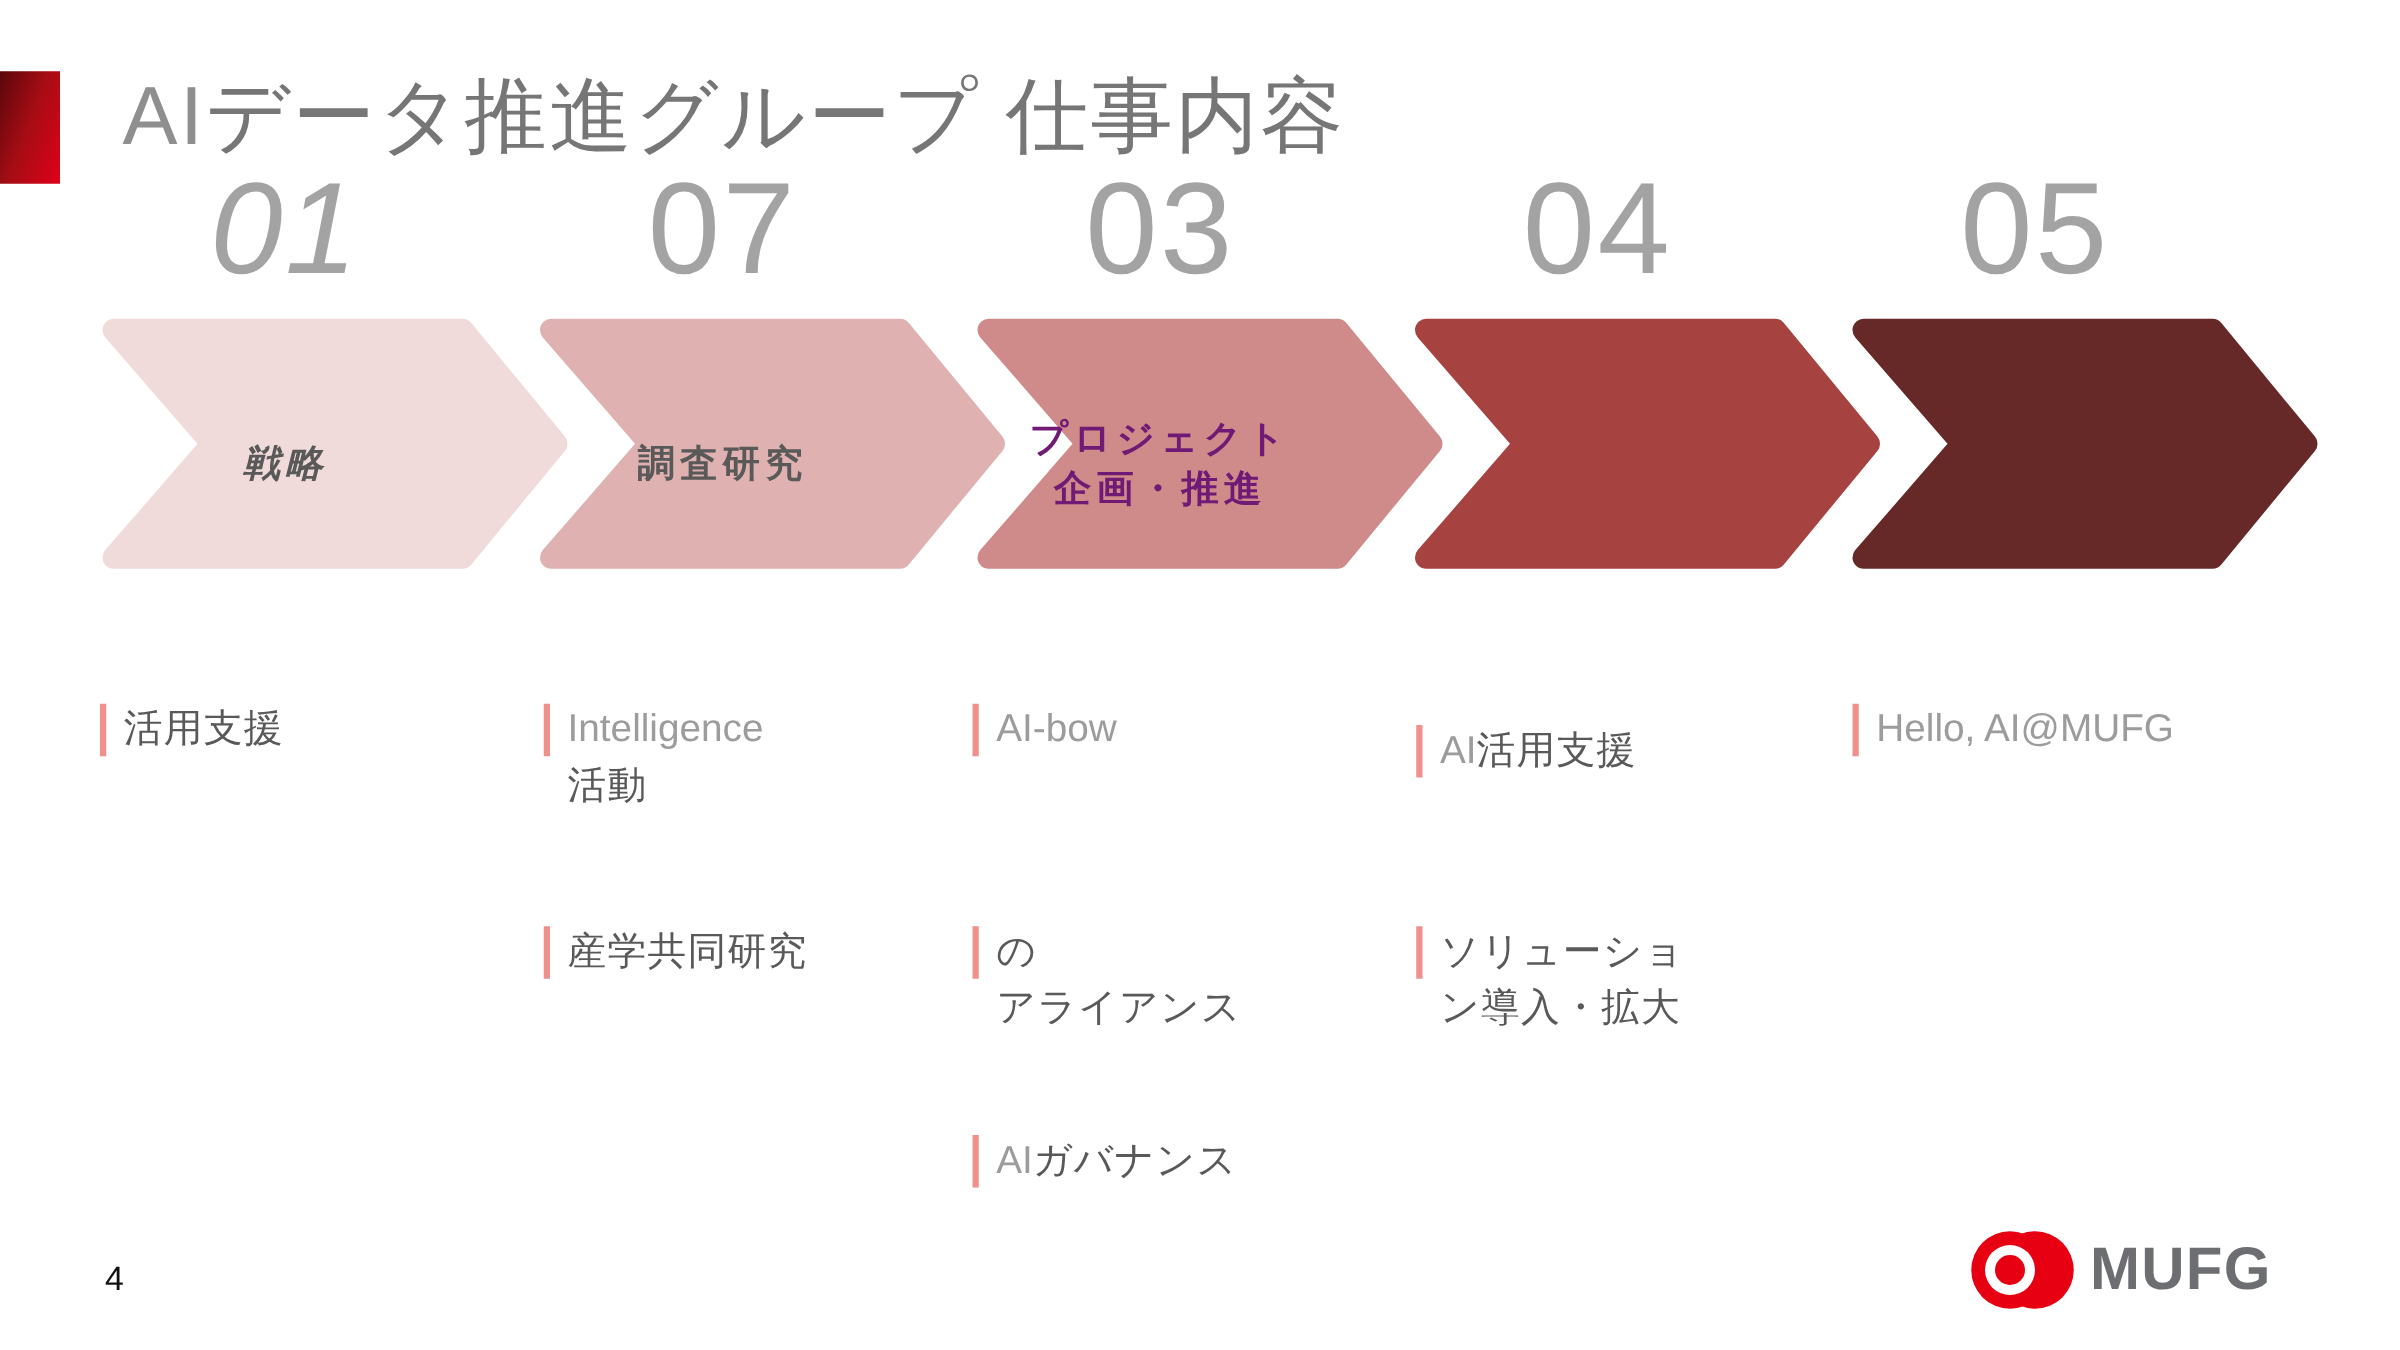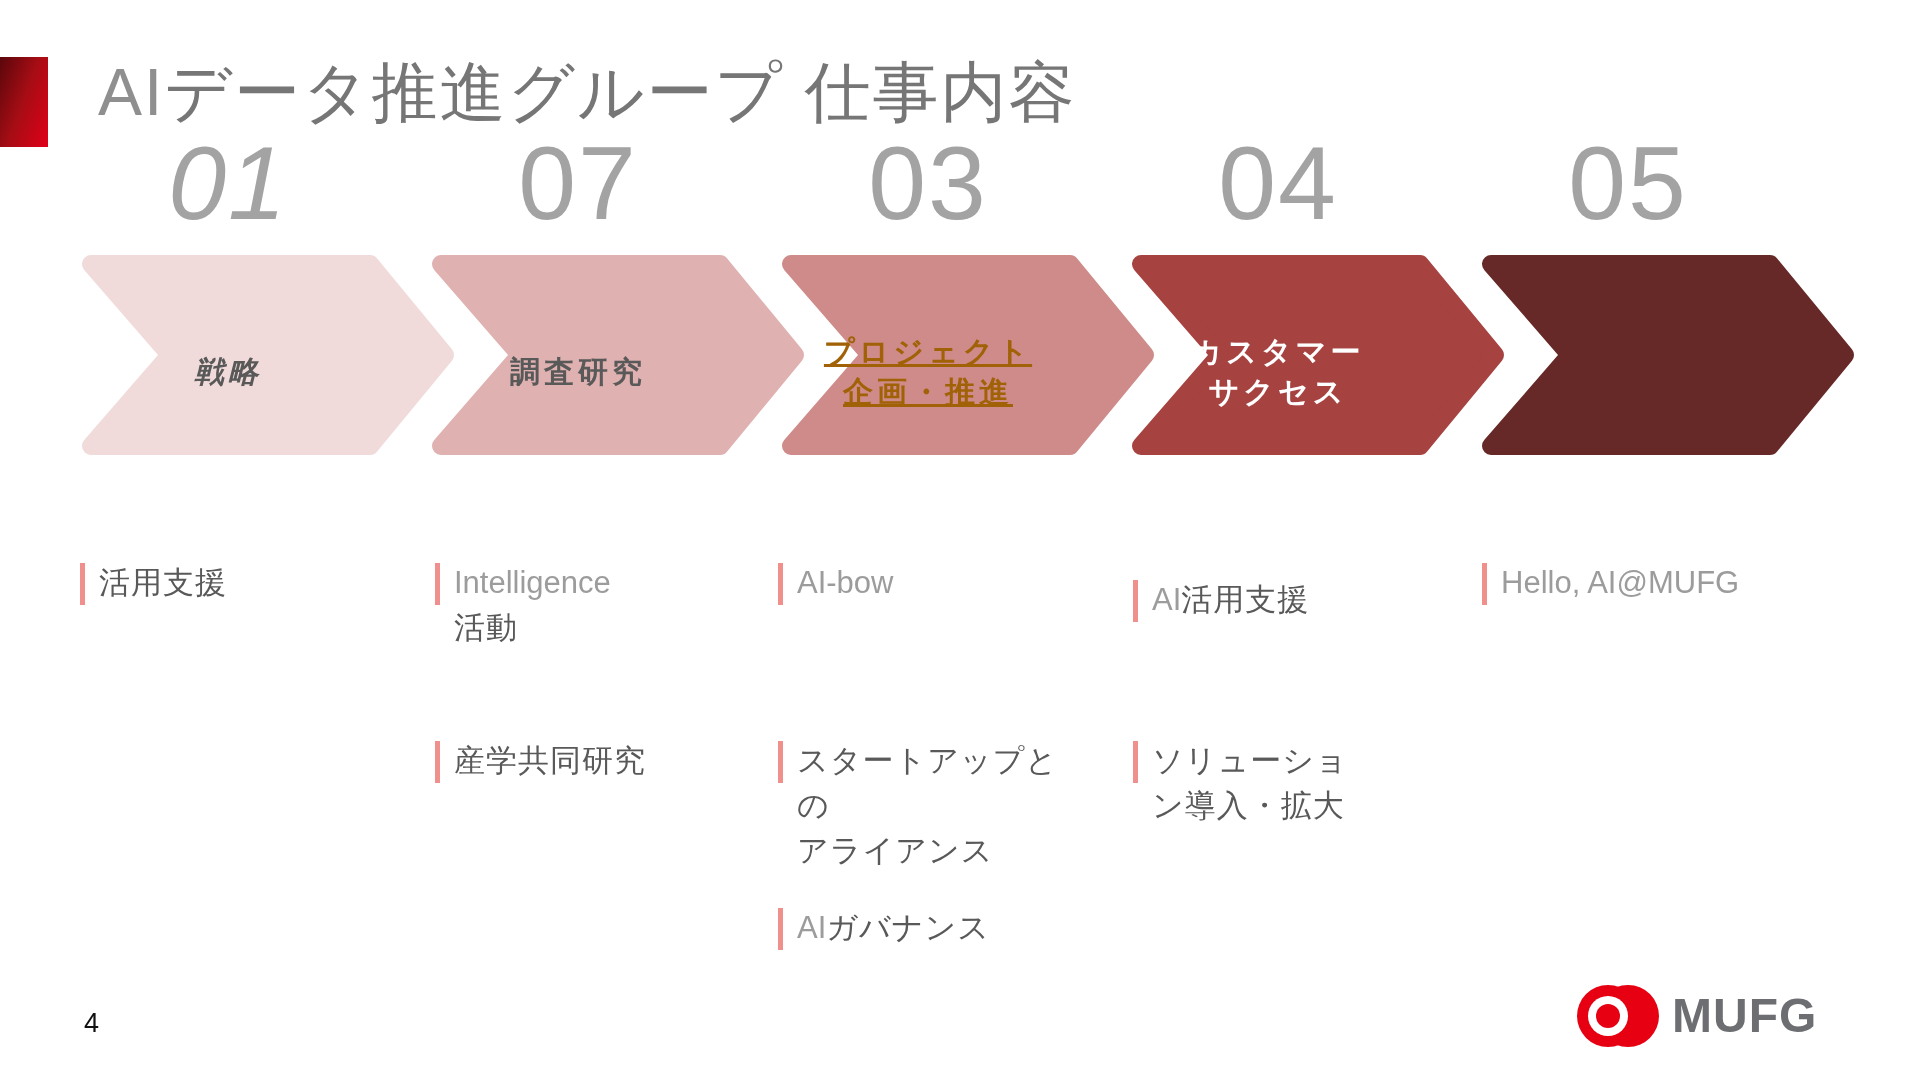--- a/index.html
+++ b/index.html
@@ -85,35 +85,31 @@
     <div class="step-label" style="color: rgb(89, 89, 89);">
         <div>調査研究</div>
       </div>
   </div>
 
   <div class="step" style="left: 782px;">
     <div class="step-number">03</div>
     <svg class="chev" width="380" height="200" viewBox="0 0 380 200">
       <polygon points="9,9 288,9 363,100 288,191 9,191 88,100" stroke-width="18" stroke-linejoin="round" fill="#ce8b89" stroke="#ce8b89"></polygon>
     </svg>
-    <div class="step-label" style="color: #a16207; text-decoration: underline;">
+    <div class="step-label" style="color: #701a75;">
         <div>プロジェクト</div>
         <div>企画・推進</div>
       </div>
   </div>
 
   <div class="step" style="left: 1132px;">
     <div class="step-number">04</div>
     <svg class="chev" width="380" height="200" viewBox="0 0 380 200">
       <polygon points="9,9 288,9 363,100 288,191 9,191 88,100" stroke-width="18" stroke-linejoin="round" fill="#a64240" stroke="#a64240"></polygon>
     </svg>
-    <div class="step-label" style="color: rgb(255, 255, 255);">
-        <div>カスタマー</div>
-        <div>サクセス</div>
-      </div>
   </div>
 
   <div class="step" style="left: 1482px;">
     <div class="step-number">05</div>
     <svg class="chev" width="380" height="200" viewBox="0 0 380 200">
       <polygon points="9,9 288,9 363,100 288,191 9,191 88,100" stroke-width="18" stroke-linejoin="round" fill="#662928" stroke="#662928"></polygon>
     </svg>
   </div>
 </div>
 
@@ -146,21 +142,20 @@
   <div class="bullet-item" style="top: 0px;">
     <span class="bullet-bar"></span>
     <div class="bullet-text">
           <div><span class="latin">AI-bow</span></div>
         </div>
   </div>
 
   <div class="bullet-item" style="top: 178px;">
     <span class="bullet-bar"></span>
     <div class="bullet-text">
-          <div>スタートアップと</div>
           <div>の</div>
           <div>アライアンス</div>
         </div>
   </div>
 
   <div class="bullet-item" style="top: 345px;">
     <span class="bullet-bar"></span>
     <div class="bullet-text">
           <div><span class="latin">AI</span>ガバナンス</div>
         </div>

